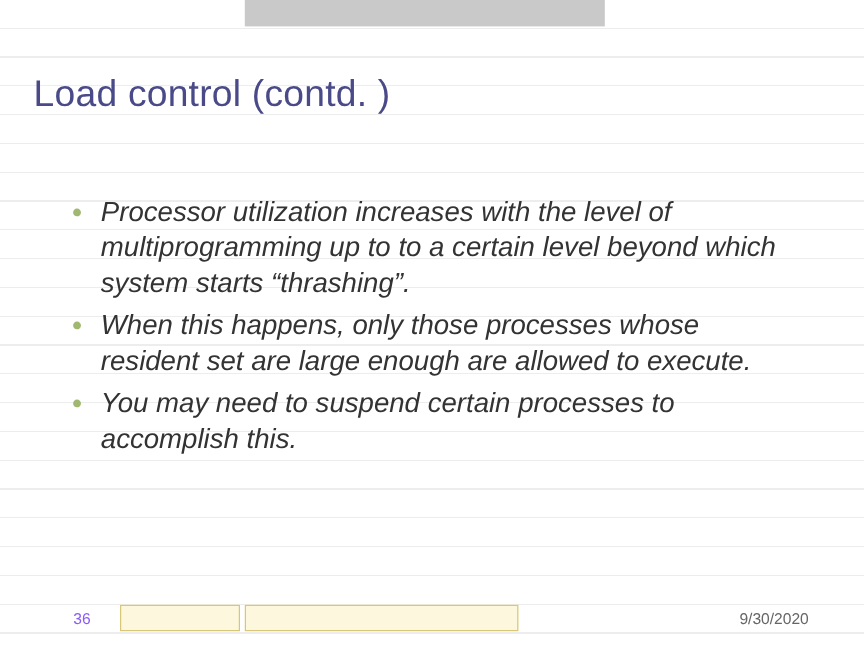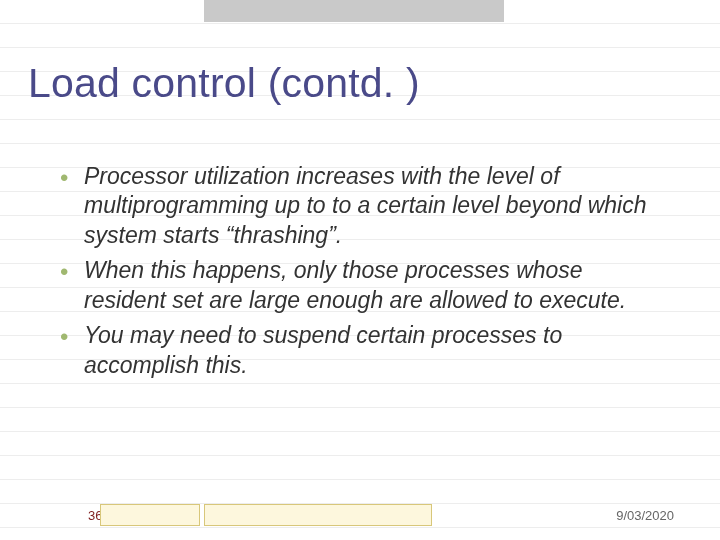--- a/index.html
+++ b/index.html
@@ -27,21 +27,21 @@
     top: 0;
     left: 204px;
     width: 300px;
     height: 22px;
     background: #c9c9c9;
   }
   .title {
     position: absolute;
     top: 60px;
     left: 28px;
-    font-size: 41px;
+    font-size: 31px;
     font-weight: 400;
     color: #4a4a89;
     letter-spacing: 0.2px;
   }
   .body {
     position: absolute;
     top: 162px;
     left: 60px;
     right: 50px;
   }
@@ -68,24 +68,24 @@
   
   .footer {
     position: absolute;
     bottom: 14px;
     left: 0;
     right: 0;
     height: 24px;
   }
   .page-num {
     position: absolute;
-    left: 88px;
+    left: 61px;
     bottom: 3px;
     font-size: 13px;
-    color: #7f1d1d;
+    color: #8b5cf6;
   }
   .date {
     position: absolute;
     right: 46px;
     bottom: 3px;
     font-size: 13px;
     color: #666666;
   }
   .footer-bars {
     position: absolute;
@@ -131,14 +131,14 @@
     <div class="txt">You may need to suspend certain processes to accomplish this.</div>
   </div>
 </div>
 
 <div class="footer">
   <span class="page-num">36</span>
   <div class="footer-bars">
     <div class="fb-left"></div>
     <div class="fb-right"></div>
   </div>
-  <span class="date">9/03/2020</span>
+  <span class="date">9/30/2020</span>
 </div>
 
 </body></html>

